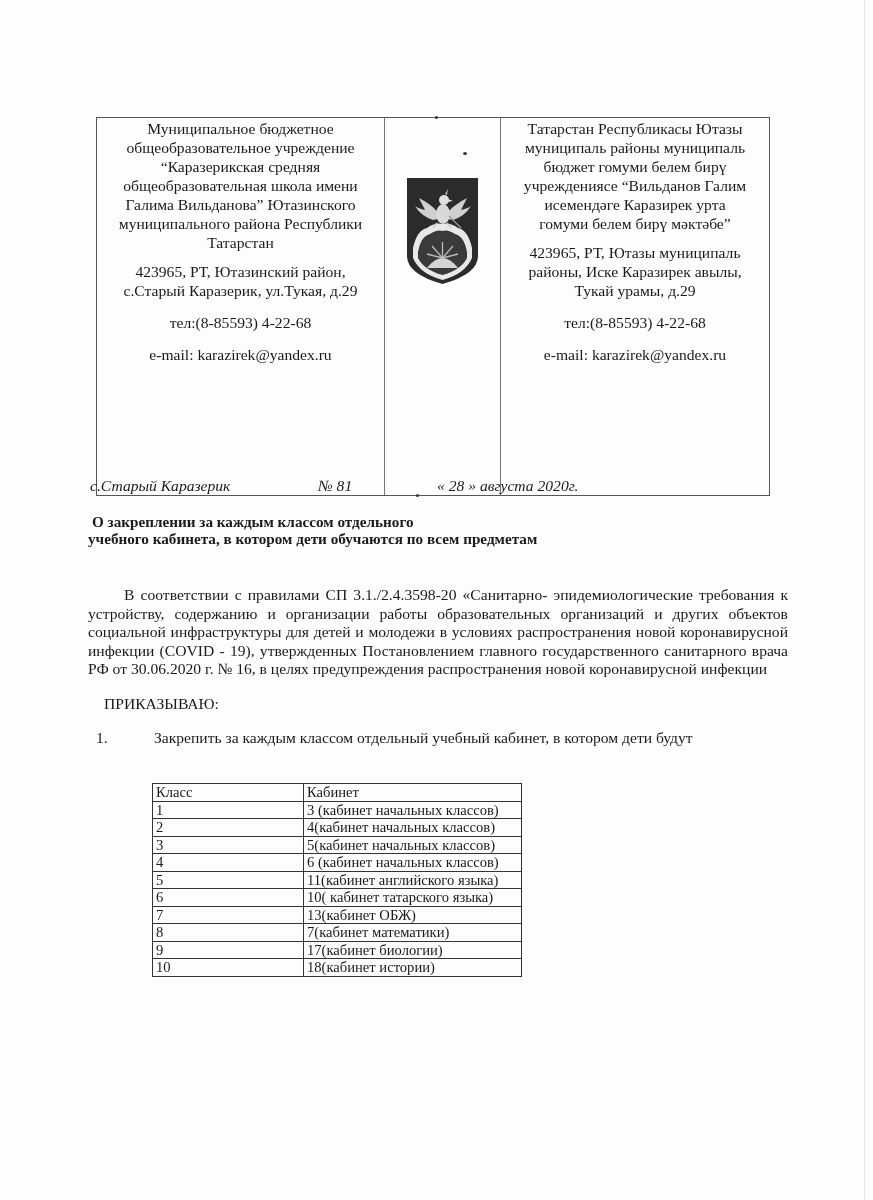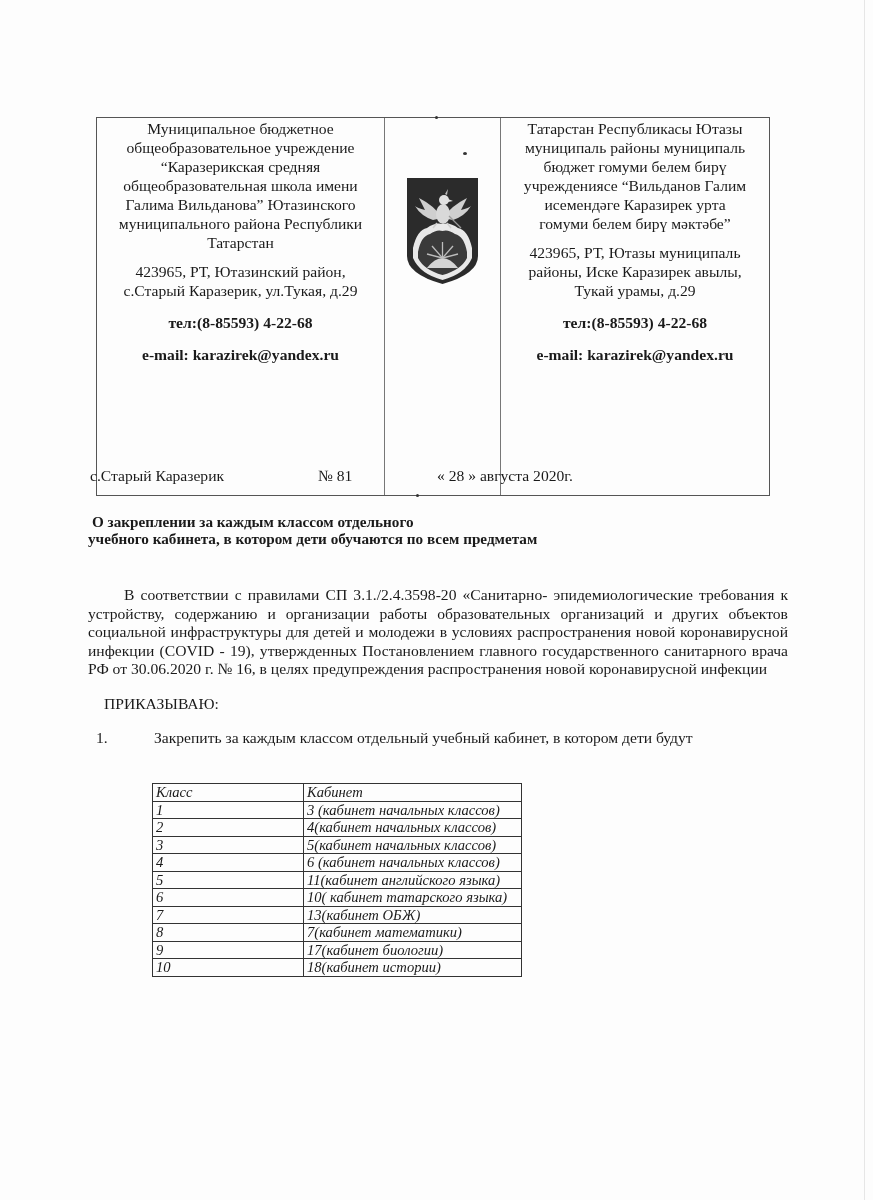--- a/index.html
+++ b/index.html
@@ -11,39 +11,39 @@
   .header-box {
     position: absolute; left: 96px; top: 117px; width: 674px; height: 379px;
     border: 1.5px solid #555; box-sizing: border-box;
   }
   .col-left, .col-right, .col-emblem { position: absolute; top: 0; bottom: 0; box-sizing: border-box; text-align: center; }
   .col-left { left: 0; width: 287px; padding-top: 1px; }
   .col-emblem { left: 287px; width: 117px; border-left: 1px solid #777; border-right: 1px solid #777; }
   .col-right { left: 404px; right: 0; padding-top: 1px; }
   .hdr-name { font-size: 15.6px; line-height: 19px; margin: 0; }
   .hdr-addr { font-size: 15.6px; line-height: 19px; margin: 10px 0 0 0; }
-  .hdr-tel, .hdr-mail { font-size: 15.6px; line-height: 19px; margin: 13px 0 0 0; font-weight: bold; }
+  .hdr-tel, .hdr-mail { font-size: 15.6px; line-height: 19px; margin: 13px 0 0 0; }
   .emblem { position: absolute; left: 20px; top: 58px; width: 75px; height: 110px; }
   .dot { position: absolute; width: 3px; height: 3px; background: #333; border-radius: 50%; }
 
   .meta-line { position: absolute; top: 465px; left: 90px; width: 700px; font-size: 15.6px; }
-  .meta-line span { position: absolute; top: 2px; white-space: nowrap; }
+  .meta-line span { position: absolute; top: 12px; white-space: nowrap; font-style: italic; }
 
   .title { position: absolute; left: 88px; top: 513px; font-weight: bold; font-size: 15.2px; line-height: 17px; }
   .title div:first-child { padding-left: 4px; }
 
   .body-text { position: absolute; left: 88px; top: 586px; width: 700px; font-size: 15.6px; line-height: 18.5px; }
   .para { text-align: justify; text-indent: 36px; margin: 0; }
   .order { margin: 16px; font-family: Liberation Serif, serif; }
   .item { margin: 8px; }
   .item .num { display: inline-block; width: 58px; }
 
   table.rooms {
     position: absolute; left: 152px; top: 783px; width: 370px; border-collapse: collapse;
-    font-size: 14.6px; line-height: 16.5px; font-style: italic;
+    font-size: 14.6px; line-height: 16.5px;
   }
   table.rooms td { border: 1px solid #333; padding: 0 4px 0 3px; vertical-align: top; }
   table.rooms td.c1 { width: 143px; }
 </style>
 </head>
 <body>
 
 <div class="page-edge"></div>
 
 <div class="header-box">

